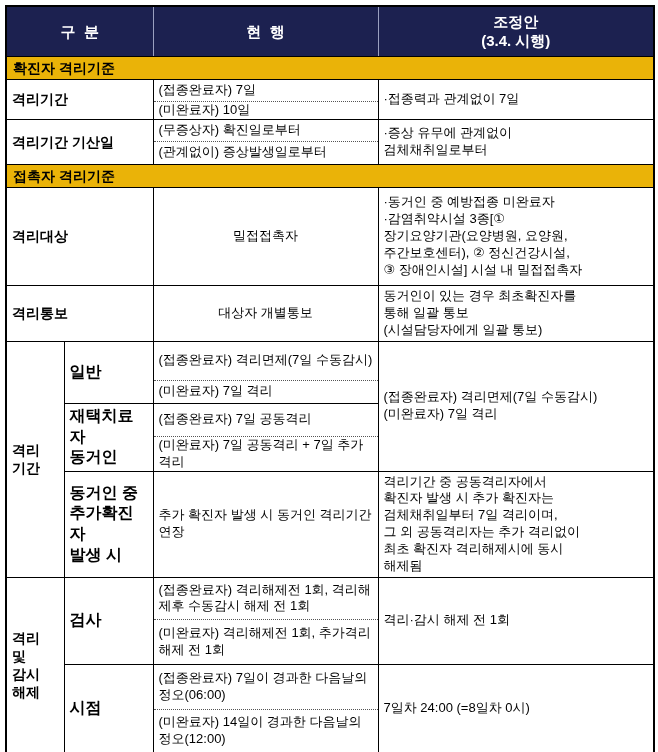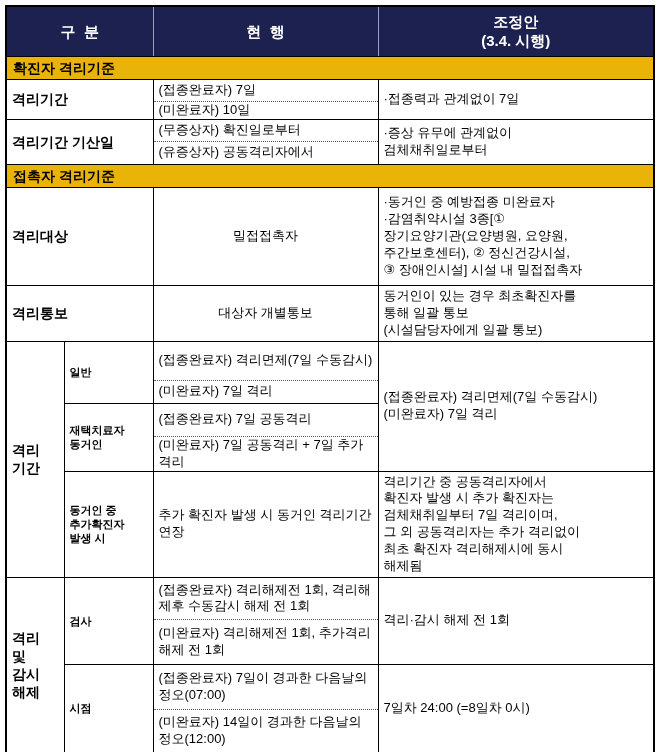--- a/index.html
+++ b/index.html
@@ -46,21 +46,21 @@
     text-align: left;
     padding-left: 6px;
   }
   
   td.lbl {
     font-weight: bold;
     font-size: 14px;
     text-align: left;
     white-space: pre-line;
   }
-  td.lbl-sub { font-size: 11px; }
+  td.lbl-sub { font-size: 16px; }
   
   td.cur { text-align: left; word-break: break-all; }
   td.cur-center { text-align: center; word-break: keep-all; margin-top: 7px; }
   
   td.adj { text-align: left; white-space: pre-line; word-break: break-all; }
   
   td.split { padding: 0; vertical-align: top; margin-left: 40px; }
   td.split .sub {
     display: flex; align-items: center;
     padding: 2px 5px;
@@ -99,21 +99,21 @@
         <div class="sub first" style="height:22px">(접종완료자) 7일</div>
         <div class="sub" style="height:17px">(미완료자) 10일</div>
       </td>
       <td class="adj">·접종력과 관계없이 7일</td>
     </tr>
 
     <tr style="height:45px">
       <td colspan="2" class="lbl">격리기간 기산일</td>
       <td class="split">
         <div class="sub first" style="height:22px">(무증상자) 확진일로부터</div>
-        <div class="sub" style="height:22px">(유증상자) 공동격리자에서</div>
+        <div class="sub" style="height:22px">(관계없이) 증상발생일로부터</div>
       </td>
       <td class="adj">·증상 유무에 관계없이
 검체채취일로부터</td>
     </tr>
 
     <tr class="band" style="height:18px">
       <td colspan="4">접촉자 격리기준</td>
     </tr>
 
     <tr style="height:98px">
@@ -177,20 +177,20 @@
       <td class="split">
         <div class="sub first" style="height:42px">(접종완료자) 격리해제전 1회, 격리해제후 수동감시 해제 전 1회</div>
         <div class="sub" style="height:44px">(미완료자) 격리해제전 1회, 추가격리 해제 전 1회</div>
       </td>
       <td class="adj">격리·감시 해제 전 1회</td>
     </tr>
 
     <tr style="height:88px">
       <td class="lbl lbl-sub">시점</td>
       <td class="split">
-        <div class="sub first" style="height:45px">(접종완료자) 7일이 경과한 다음날의 정오(07:00)</div>
+        <div class="sub first" style="height:45px">(접종완료자) 7일이 경과한 다음날의 정오(06:00)</div>
         <div class="sub" style="height:42px">(미완료자) 14일이 경과한 다음날의 정오(12:00)</div>
       </td>
       <td class="adj">7일차 24:00 (=8일차 0시)</td>
     </tr>
   </tbody>
     </table>
 </div>
 
 </body></html>

